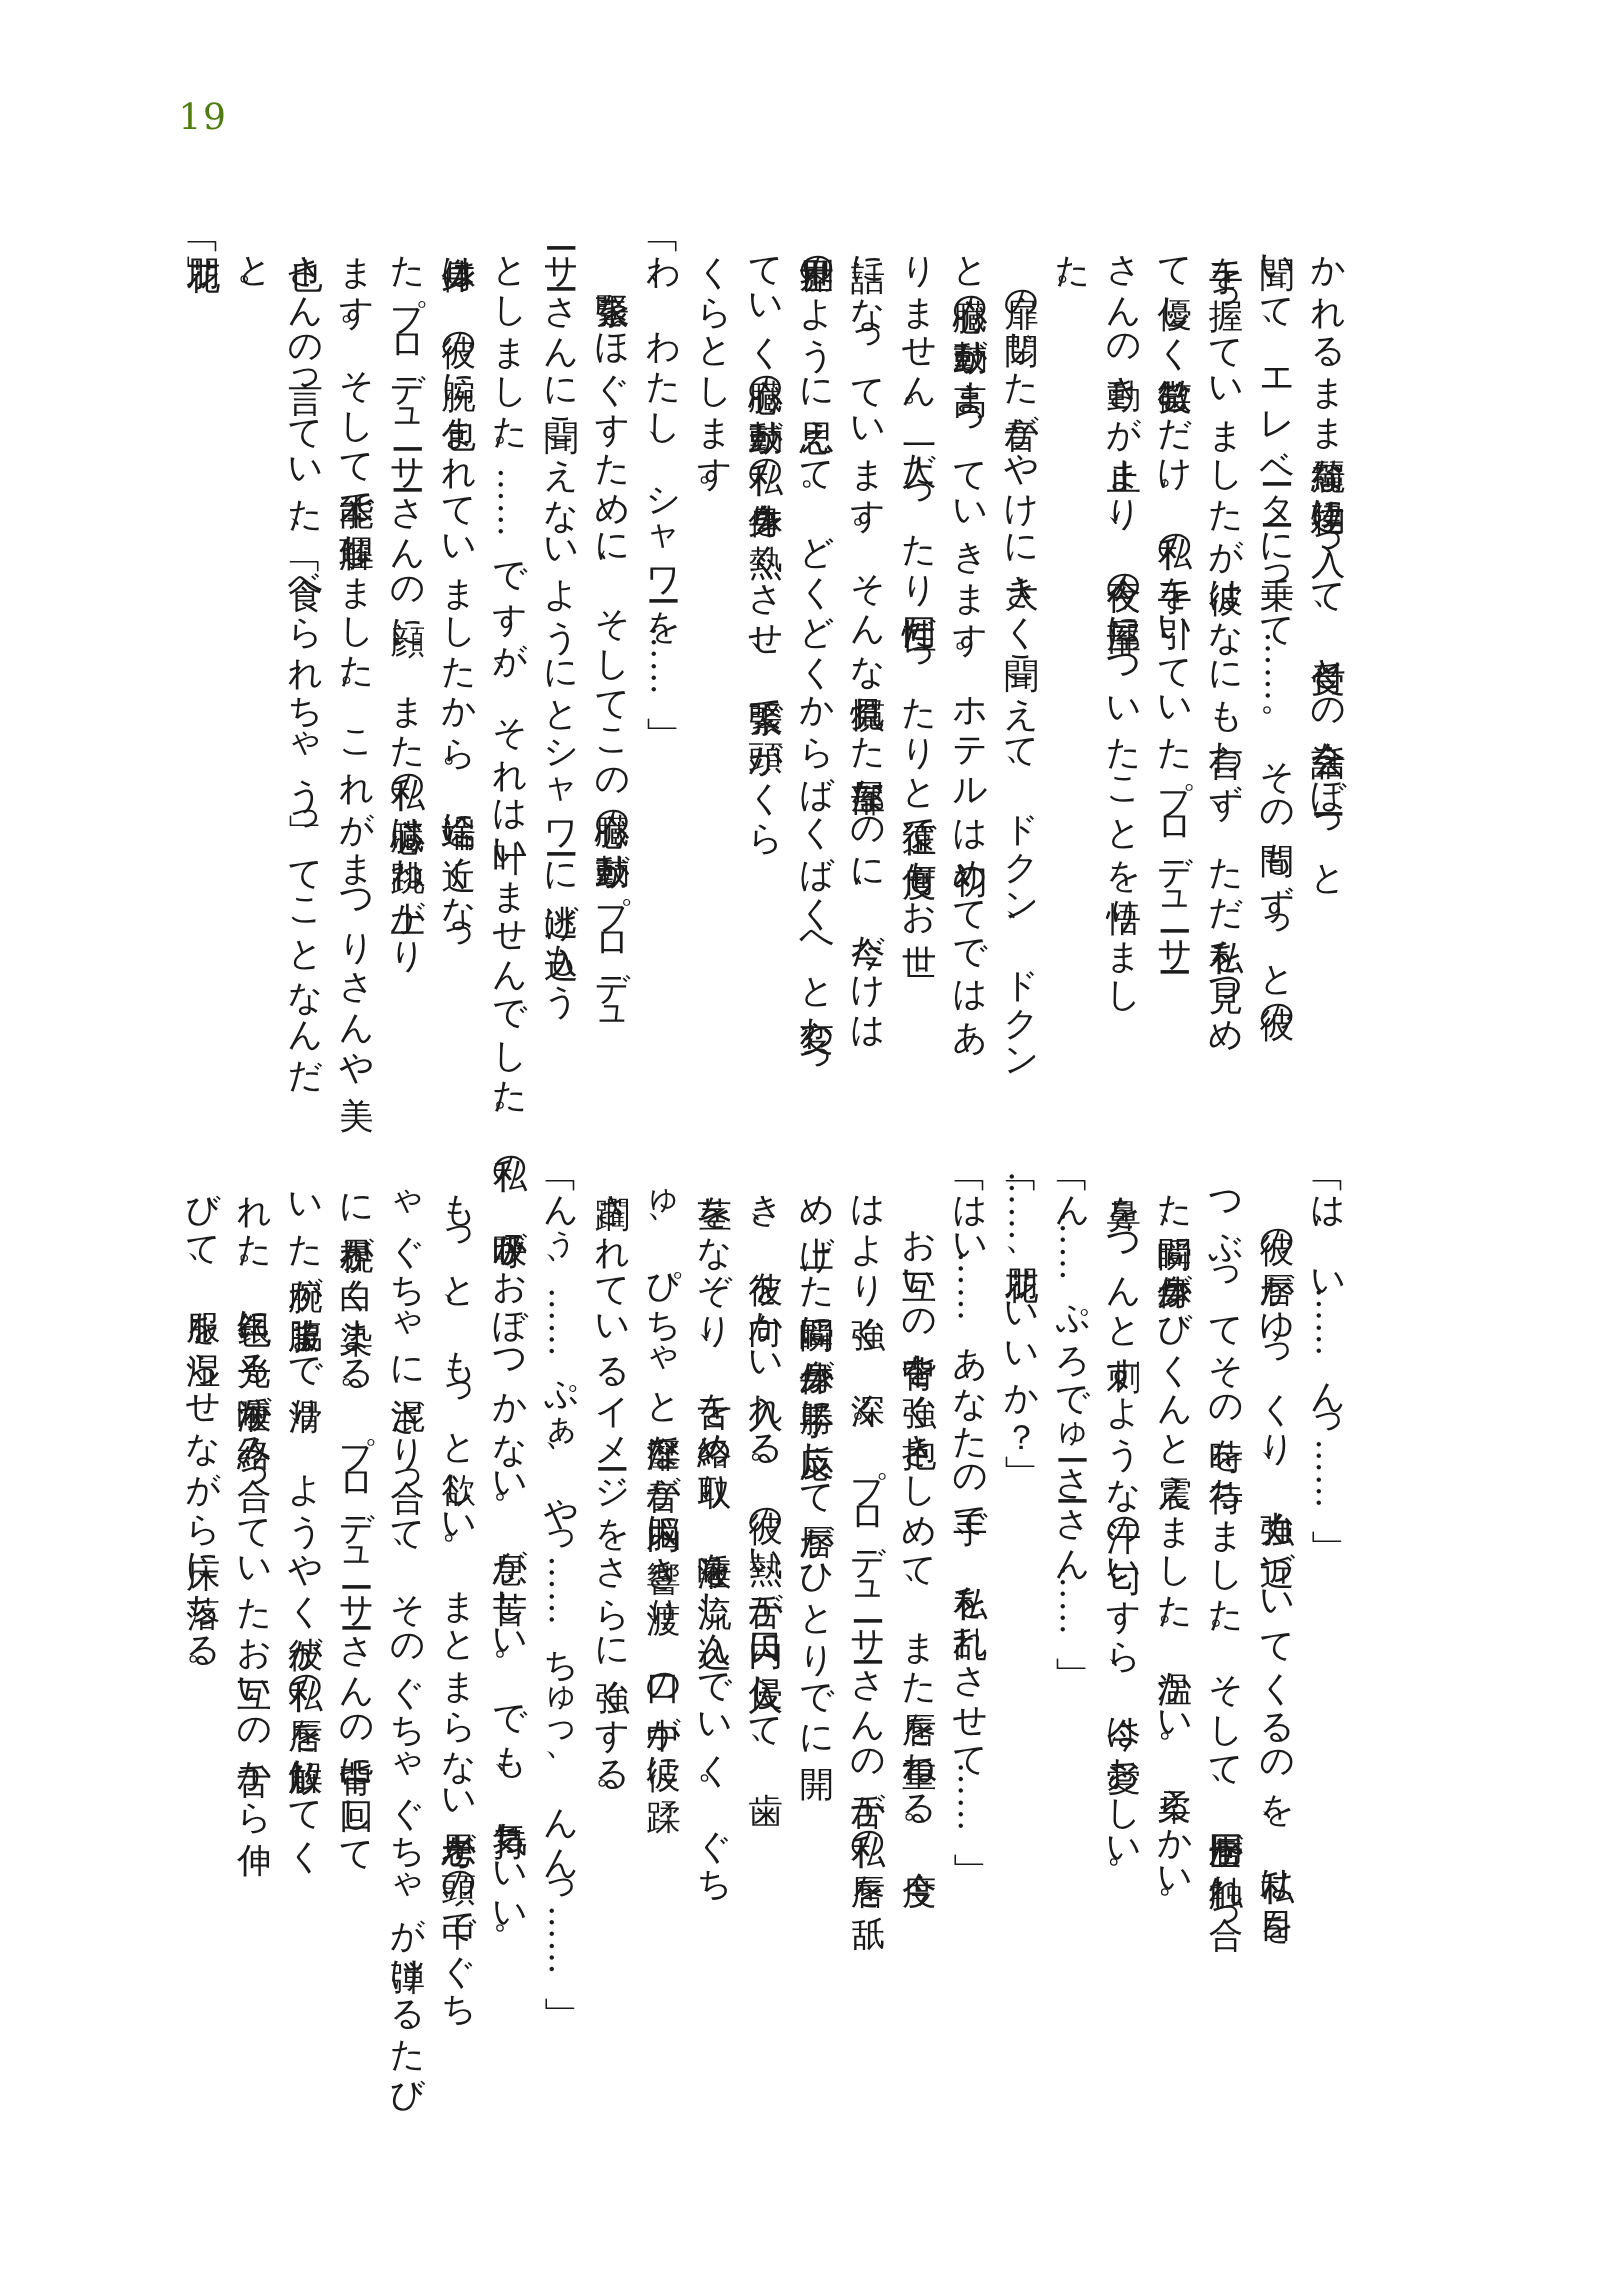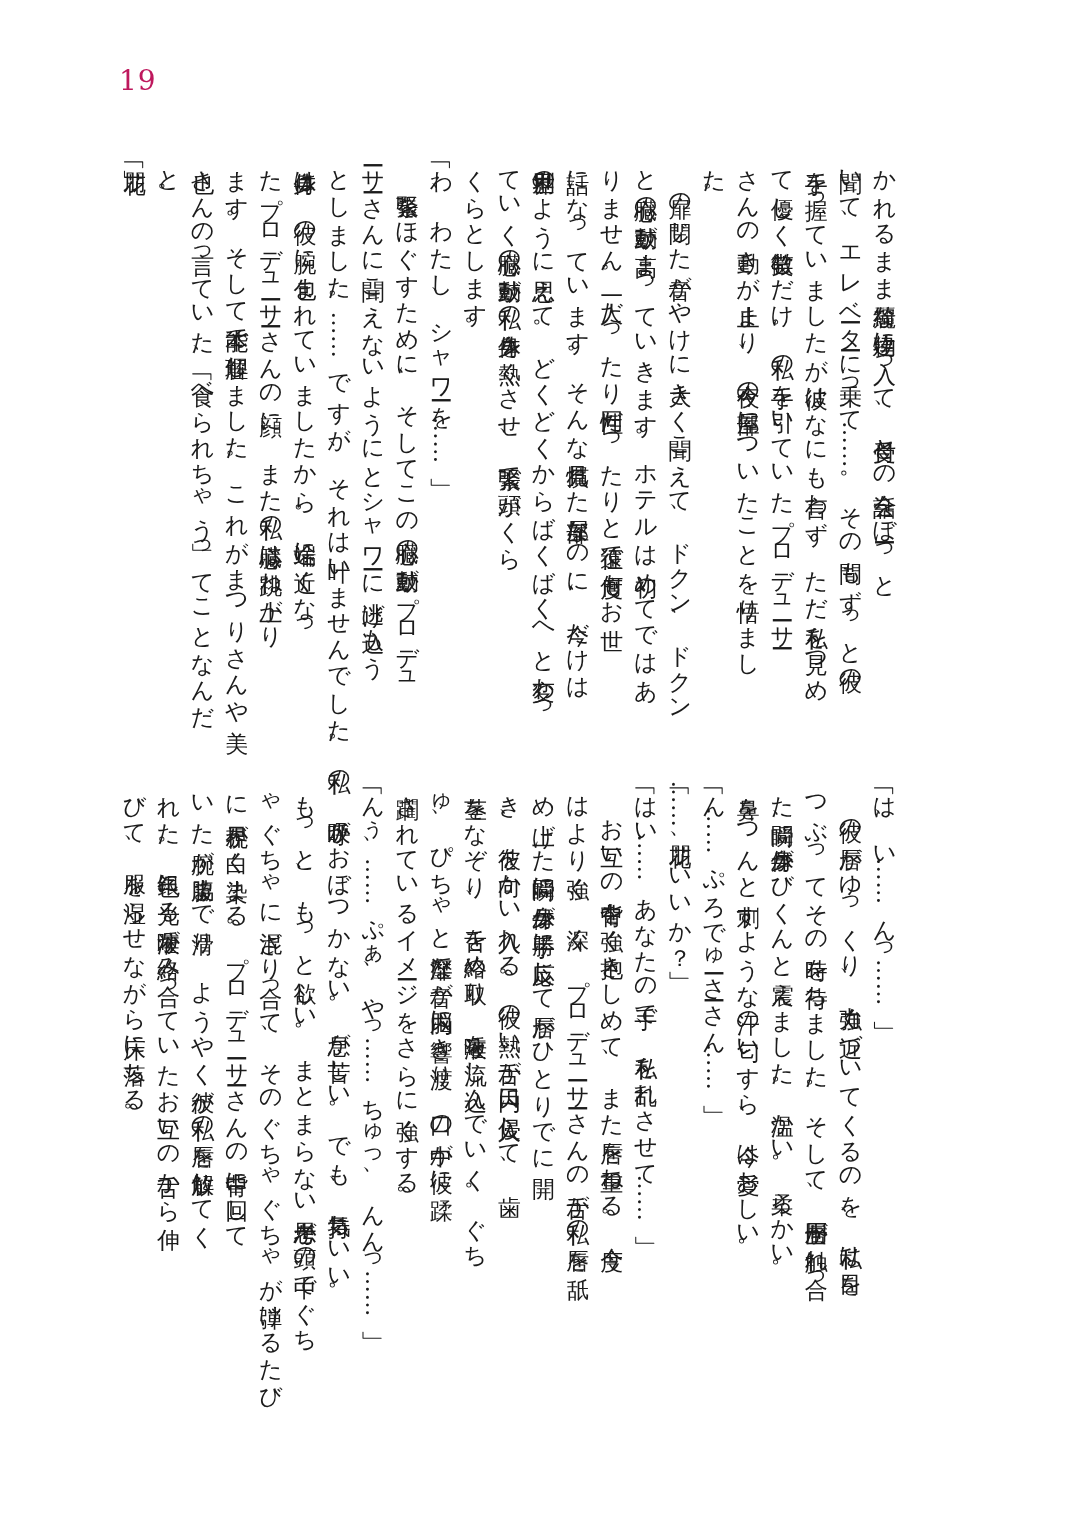--- a/index.html
+++ b/index.html
@@ -16,22 +16,22 @@
   }
   .page {
     position: absolute;
     inset: 0;
     background: #ffffff;
   }
   .page-number {
     position: absolute;
     left: 119px;
     top: 64px;
-    font-size: 28px;
-    color: #be185d;
+    font-size: 24px;
+    color: #4d7c0f;
     letter-spacing: 1px;
   }
   .vblock {
     position: absolute;
     writing-mode: vertical-rl;
     text-orientation: mixed;
     font-size: 23px;
     line-height: 34.1px;
     letter-spacing: 0.55px;
     color: #1b1b1b;

